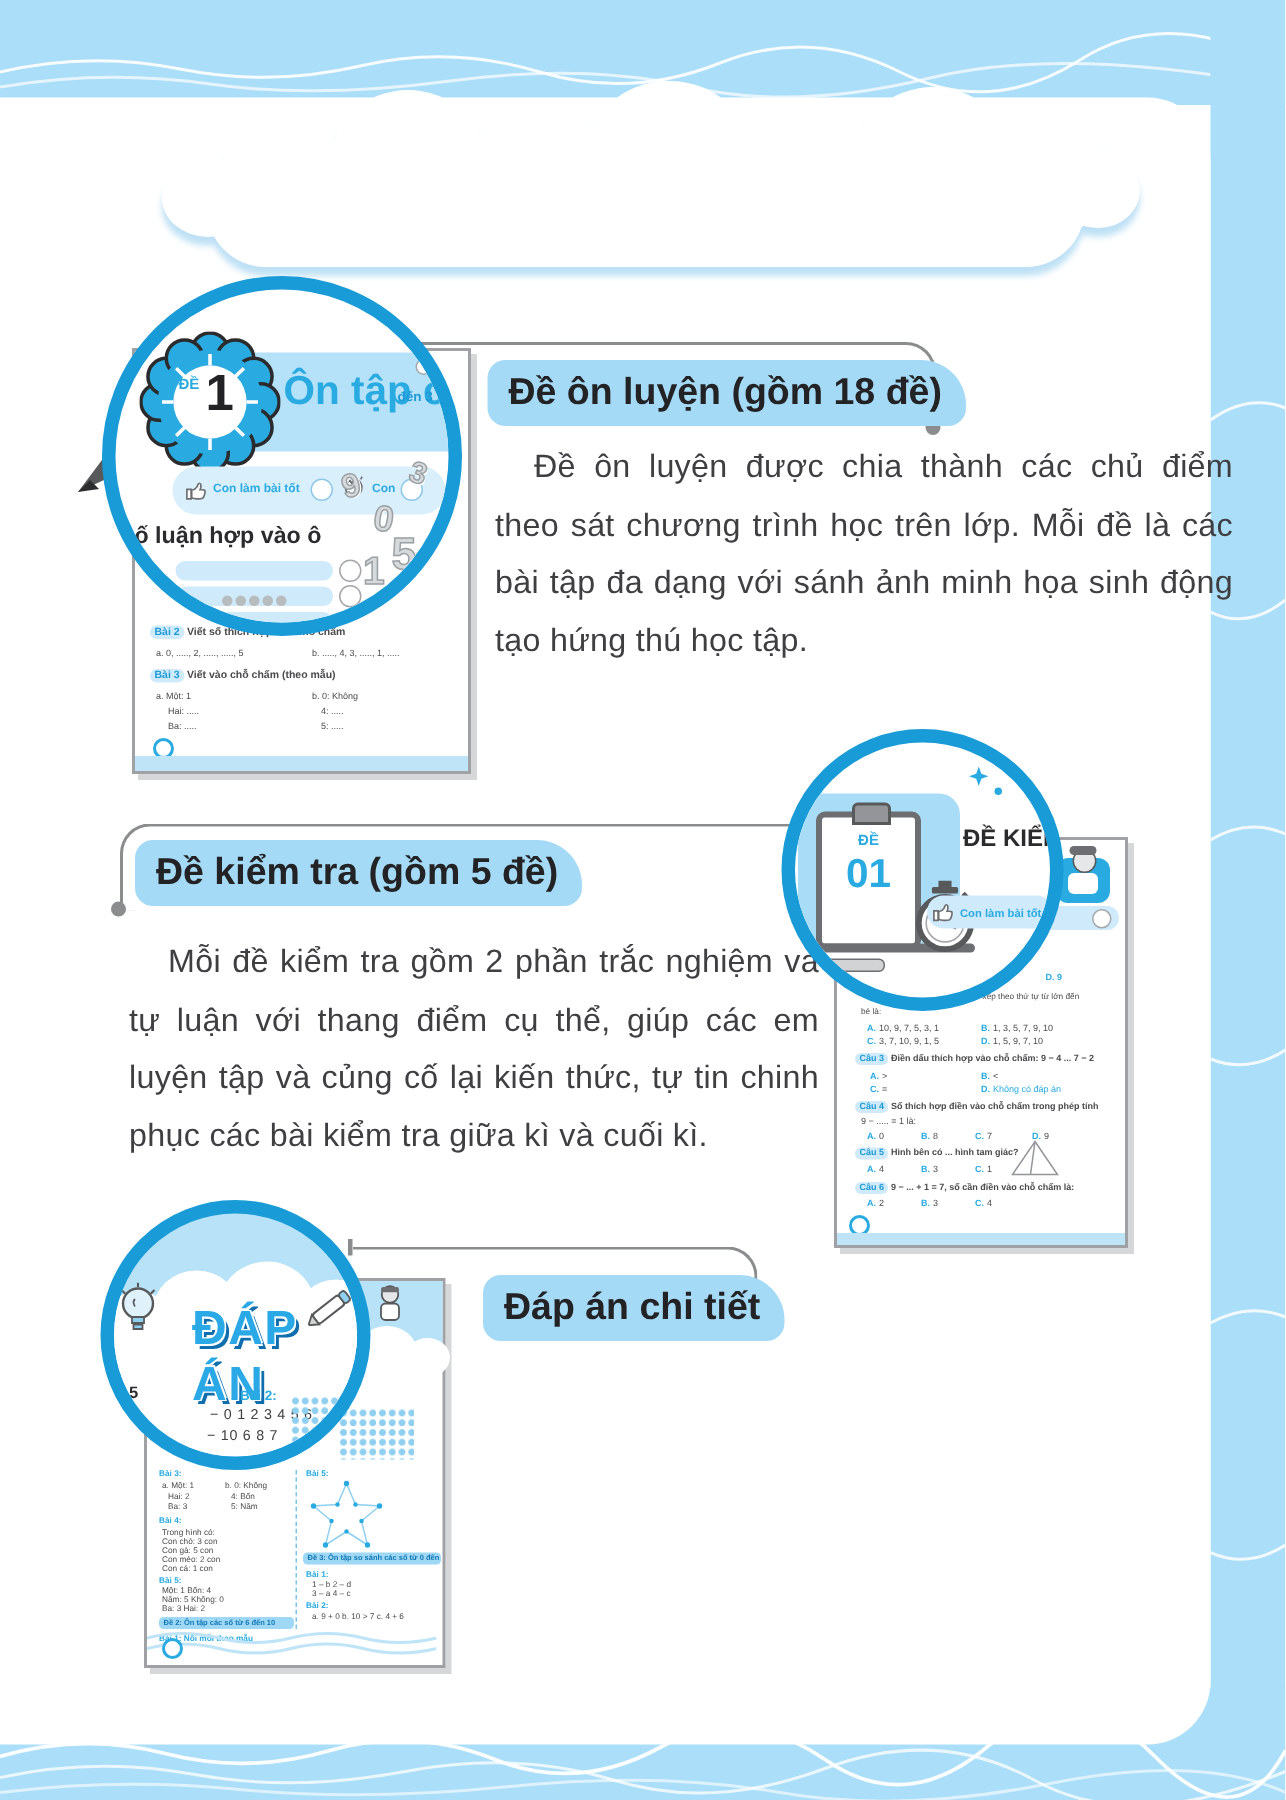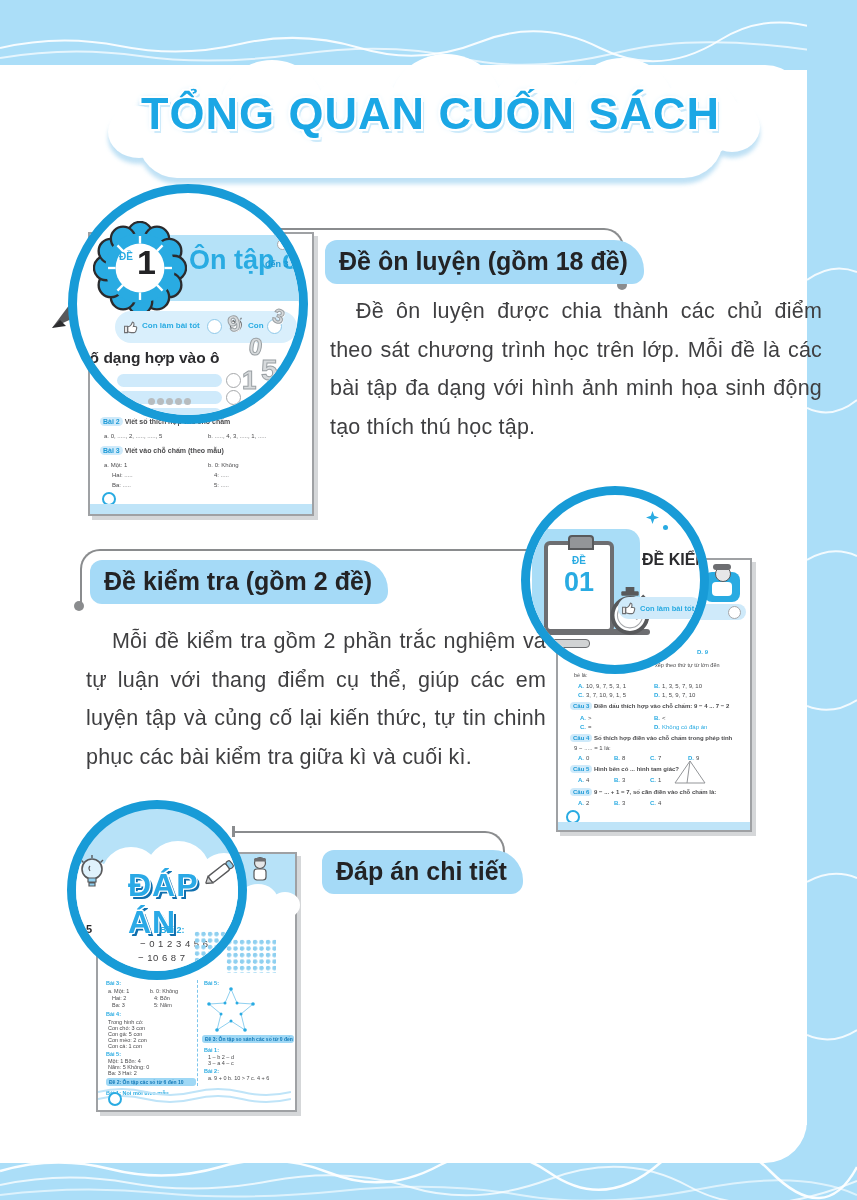--- a/index.html
+++ b/index.html
@@ -79,31 +79,30 @@
     <i class="puff" style="left:0;top:48px;width:62px;height:52px;"></i>
     <i class="puff" style="left:38px;top:22px;width:86px;height:80px;"></i>
     <i class="puff" style="left:112px;top:2px;width:104px;height:96px;"></i>
     <i class="puff" style="left:204px;top:14px;width:92px;height:86px;"></i>
     <i class="puff" style="left:282px;top:-4px;width:112px;height:102px;"></i>
     <i class="puff" style="left:382px;top:10px;width:96px;height:90px;"></i>
     <i class="puff" style="left:462px;top:0;width:104px;height:96px;"></i>
     <i class="puff" style="left:548px;top:20px;width:84px;height:80px;"></i>
     <i class="puff" style="left:596px;top:44px;width:56px;height:50px;"></i>
     <span class="cloud-base"></span>
-    <div class="page-title">TỔNG QUAN CUỐN SÁCH</div>
   </div>
 
   <div class="conn" style="left:274px;top:228px;width:348px;height:56px;border-top-width:2.5px;border-right-width:2.5px;border-top-right-radius:20px;"></div>
   <span class="tick" style="left:271px;top:223px;"></span>
   <span class="dot" style="left:617px;top:280px;"></span>
 
   <div class="hbox" style="left:325px;top:240px;">
     <span>Đề ôn luyện (gồm 18 đề)</span>
   </div>
-  <div class="para" style="left:330px;top:292px;width:492px;">Đề ôn luyện được chia thành các chủ điểm theo sát chương trình học trên lớp. Mỗi đề là các bài tập đa dạng với hình ảnh minh họa sinh động tạo thích thú học tập.</div>
+  <div class="para" style="left:330px;top:292px;width:492px;">Đề ôn luyện được chia thành các chủ điểm theo sát chương trình học trên lớp. Mỗi đề là các bài tập đa dạng với sánh ảnh minh họa sinh động tạo hứng thú học tập.</div>
 
   <div class="thumb" style="left:88px;top:232px;width:222px;height:280px;">
     <div class="abs t7" style="left:10px;top:183px;">
       <span class="chip">Bài 2</span>
       <b>Viết số thích hợp vào chỗ chấm</b>
     </div>
     <div class="abs t6" style="left:14px;top:198px;">a. 0, ....., 2, ....., ....., 5</div>
     <div class="abs t6" style="left:118px;top:198px;">b. ....., 4, 3, ....., 1, .....</div>
     <div class="abs t7" style="left:10px;top:212px;">
       <span class="chip">Bài 3</span>
@@ -176,21 +175,21 @@
       <span class="abs" style="left:112px;top:5px;">
         <svg width="18" height="18" viewBox="0 0 20 20">
             <path d="M4,12 C3,9 5,6 7,5 l1.5,2 L10,4 l1.5,2 L13,4.5 c2,1.5 3.5,4.5 2.5,7.5 c-1,3-4,4.5-6,4.5 c-2.5,0-4.5-1.5-5.5-4.5 z" fill="#fff" stroke="#6d6e71" stroke-width="1.4"></path>
             <line x1="3" y1="3" x2="5" y2="5" stroke="#6d6e71" stroke-width="1.2"></line>
             <line x1="16" y1="2" x2="15" y2="4" stroke="#6d6e71" stroke-width="1.2"></line>
           </svg>
       </span>
       <span class="abs" style="left:133px;top:10px;font-size:8px;font-weight:bold;color:#29abe2;">Con</span>
       <span class="ringc" style="left:152px;top:8px;width:13px;height:13px;border-color:#8fc8e8;"></span>
     </div>
-    <div class="abs" style="left:4px;top:156px;font-size:15.5px;font-weight:bold;color:#2b2b2e;white-space:nowrap;">số dạng hợp vào ô</div>
+    <div class="abs" style="left:4px;top:156px;font-size:15.5px;font-weight:bold;color:#2b2b2e;white-space:nowrap;">số luận hợp vào ô</div>
 
     <span class="bar" style="left:40px;top:181px;"></span>
     <span class="bar" style="left:40px;top:198px;text-align:center;"><i class="blob-dot"></i><i class="blob-dot"></i><i class="blob-dot"></i><i class="blob-dot"></i><i class="blob-dot"></i></span>
     <span class="bar" style="left:40px;top:215px;"></span>
     <span class="ringc" style="left:149px;top:180px;width:13px;height:13px;"></span>
     <span class="ringc" style="left:149px;top:197px;width:13px;height:13px;"></span>
     <span class="ringc" style="left:151px;top:216px;width:10px;height:10px;text-align:center;">
         <span style="font-size:6px;line-height:10px;color:#4a4a4c;display:block;">0</span>
       </span>
 
@@ -199,21 +198,21 @@
     <span class="gdigit" style="left:196px;top:112px;font-size:20px;transform:rotate(18deg);">3</span>
     <span class="gdigit" style="left:165px;top:172px;font-size:26px;">1</span>
     <span class="gdigit" style="left:184px;top:160px;font-size:30px;">5</span>
   </div>
 
   <div class="conn" style="left:80px;top:549px;width:472px;height:56px;border-top-width:2.5px;border-left-width:2.5px;border-top-left-radius:20px;"></div>
   <span class="tick" style="left:549px;top:544px;"></span>
   <span class="dot" style="left:74px;top:601px;"></span>
 
   <div class="hbox" style="left:90px;top:560px;">
-    <span>Đề kiểm tra (gồm 2 đề)</span>
+    <span>Đề kiểm tra (gồm 5 đề)</span>
   </div>
   <div class="para" style="left:86px;top:622px;width:460px;">Mỗi đề kiểm tra gồm 2 phần trắc nghiệm và tự luận với thang điểm cụ thể, giúp các em luyện tập và củng cố lại kiến thức, tự tin chinh phục các bài kiểm tra giữa kì và cuối kì.</div>
 
   <div class="thumb" style="left:556px;top:558px;width:192px;height:270px;">
 
     <div class="abs" style="left:146px;top:12px;width:36px;height:30px;background:#29abe2;border-radius:8px;">
       <span class="abs" style="left:11px;top:-6px;width:14px;height:14px;background:#e6e7e8;border:1.5px solid #58595b;border-radius:50%;"></span>
       <span class="abs" style="left:9px;top:-8px;width:18px;height:6px;background:#6d6e71;border-radius:3px;"></span>
       <span class="abs" style="left:8px;top:10px;width:20px;height:14px;background:#fff;border-radius:4px;"></span>
     </div>

